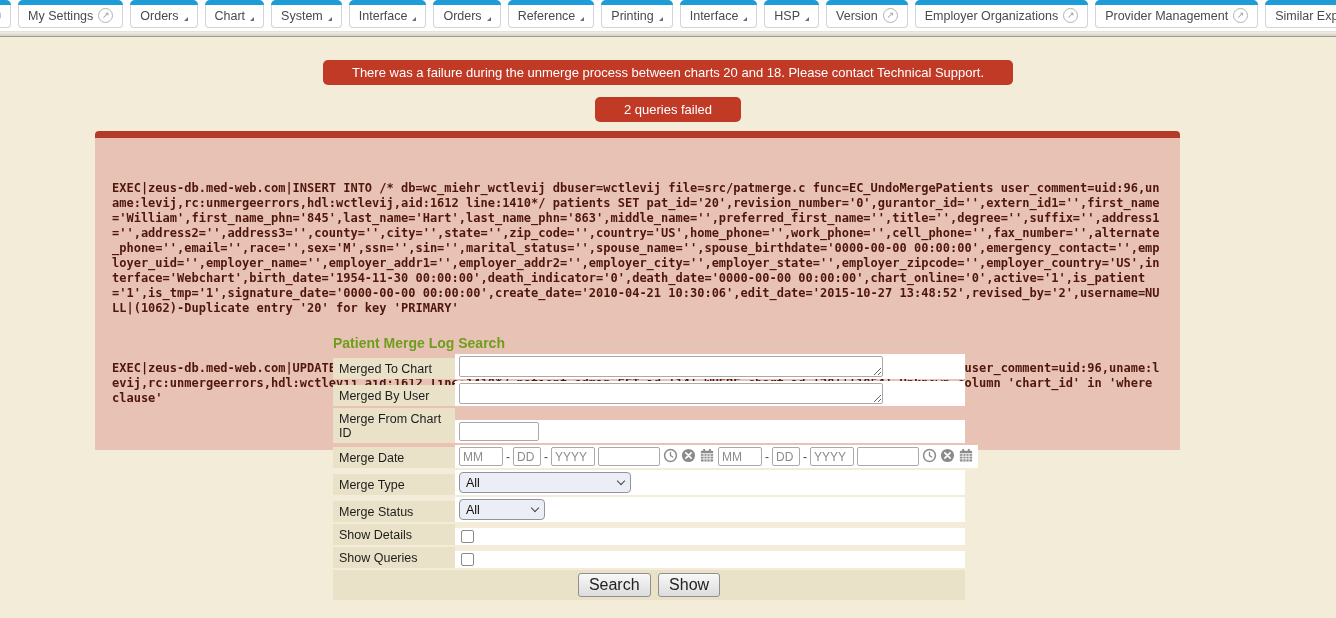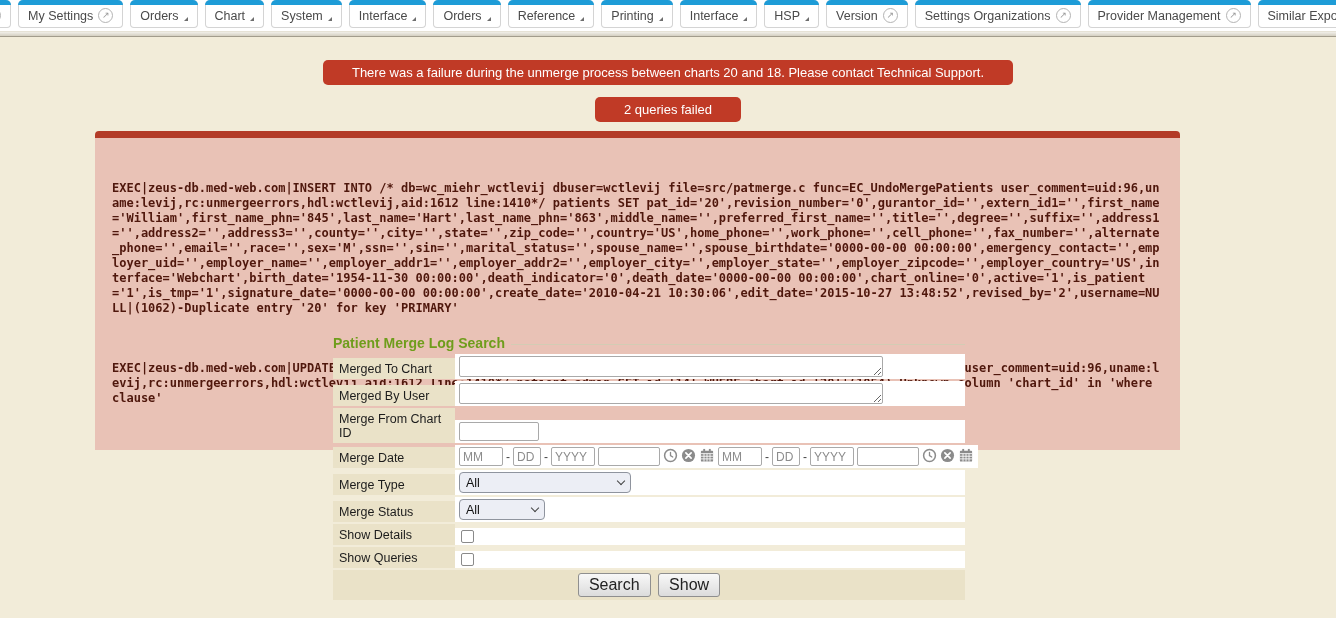--- a/index.html
+++ b/index.html
@@ -173,21 +173,21 @@
     </div>
     <div class="tab">
       <span>HSP</span>
       <span class="menu-corner"></span>
     </div>
     <div class="tab">
       <span>Version</span>
       <span class="ext-icon"></span>
     </div>
     <div class="tab">
-      <span>Settings Organizations</span>
+      <span>Employer Organizations</span>
       <span class="ext-icon"></span>
     </div>
     <div class="tab">
       <span>Provider Management</span>
       <span class="ext-icon"></span>
     </div>
     <div class="tab">
       <span>Similar Exposure Groups (SEGs)</span>
 
     </div>

